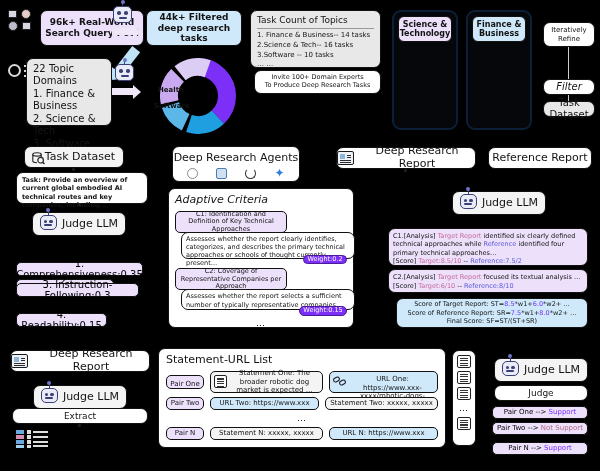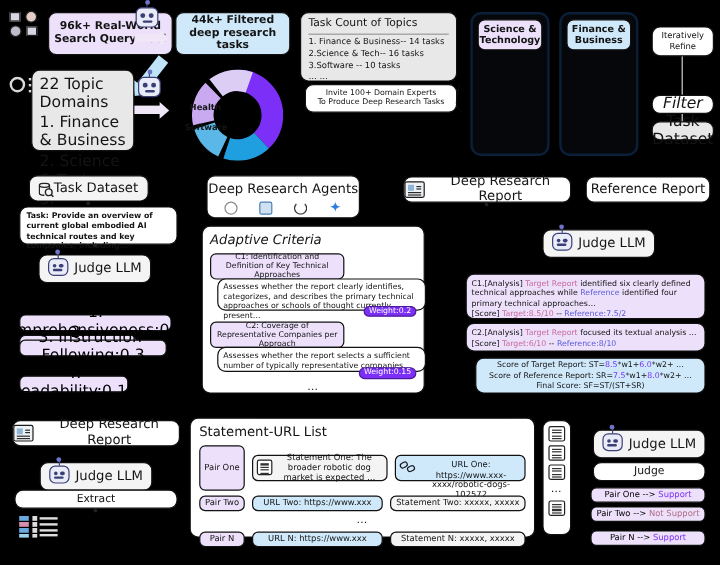--- a/index.html
+++ b/index.html
@@ -15,21 +15,21 @@
     color:#141414; display:flex; align-items:center; justify-content:center;
     text-align:center; line-height:1.18;
   }
   .lav  { background:#ece0fb; }
   .blu  { background:#cfe9fb; }
   .gray { background:#e8e8e8; }
   .vio  { background:#7b2ff7; color:#fff; }
   .soft { background:#f4f4f4; }
   .t65  { font-size:6.5px; }
   .t7   { font-size:7px; }
-  .t75  { font-size:13px; }
+  .t75  { font-size:10px; }
   .t8   { font-size:8px; }
   .t9   { font-size:9px; }
   .t11  { font-size:11px; }
   .bold { font-weight:bold; }
 
   .lt { justify-content:flex-start; text-align:left; padding:3px 5px; align-items:flex-start; }
 
   .arrow-r { position:absolute; height:7px; background:#efe6f8; }
   .arrow-r:after {
     content:""; position:absolute; right:-7px; top:-3.5px;
@@ -325,21 +325,21 @@
   <div class="abs" style="left:11px;top:10px;width:4px;height:4px;background:#ddd;"></div>
   <div class="abs" style="left:17px;top:11px;width:15px;height:2px;background:#ddd;"></div>
   <div class="abs" style="left:11px;top:15px;width:4px;height:3px;background:#ddd;"></div>
   <div class="abs" style="left:17px;top:15px;width:15px;height:2px;background:#ddd;"></div>
 </div>
 
 <div class="abs card lt" style="left:158px;top:348px;width:288px;height:100px;flex-direction:column;padding:5px 7px;">
   <span class="t11" style="margin-bottom:4px;">Statement-URL List</span>
 
   <div style="display:flex;gap:6px;align-items:center;margin-bottom:4px;width:100%;">
-    <div class="chip lav t7" style="width:38px;height:38px;flex:none;">
+    <div class="chip lav t7" style="width:38px;height:14px;flex:none;align-items:flex-end;">
       <span>Pair One</span>
     </div>
     <div class="chip soft t7 lt" style="width:114px;height:22px;gap:3px;align-items:center;padding:2px 3px;">
       <span class="doc-ico">
           <i></i>
           <i></i>
           <i></i>
           <i></i>
         </span>
       <span style="line-height:1.2;">Statement One: The broader robotic dog market is expected …</span>
@@ -364,25 +364,25 @@
       <span>Statement Two: xxxxx, xxxxx</span>
     </div>
   </div>
 
   <span class="t9 ellips" style="align-self:center;margin:3px 0;">…</span>
 
   <div style="display:flex;gap:6px;align-items:center;width:100%;">
     <div class="chip lav t7" style="width:38px;height:13px;flex:none;">
       <span>Pair N</span>
     </div>
+    <div class="chip soft t7" style="width:114px;height:13px;">
+      <span>Statement N: xxxxx, xxxxx</span>
+    </div>
     <div class="chip blu t7" style="width:110px;height:13px;">
       <span>URL N: https://www.xxx</span>
-    </div>
-    <div class="chip soft t7" style="width:114px;height:13px;">
-      <span>Statement N: xxxxx, xxxxx</span>
     </div>
   </div>
 </div>
 
 <div class="abs card" style="left:452px;top:350px;width:24px;height:96px;flex-direction:column;gap:3px;padding:4px 0;justify-content:flex-start;">
   <span class="doc-ico" style="width:14px;height:13px;">
       <i></i>
       <i></i>
       <i></i>
       <i></i>

